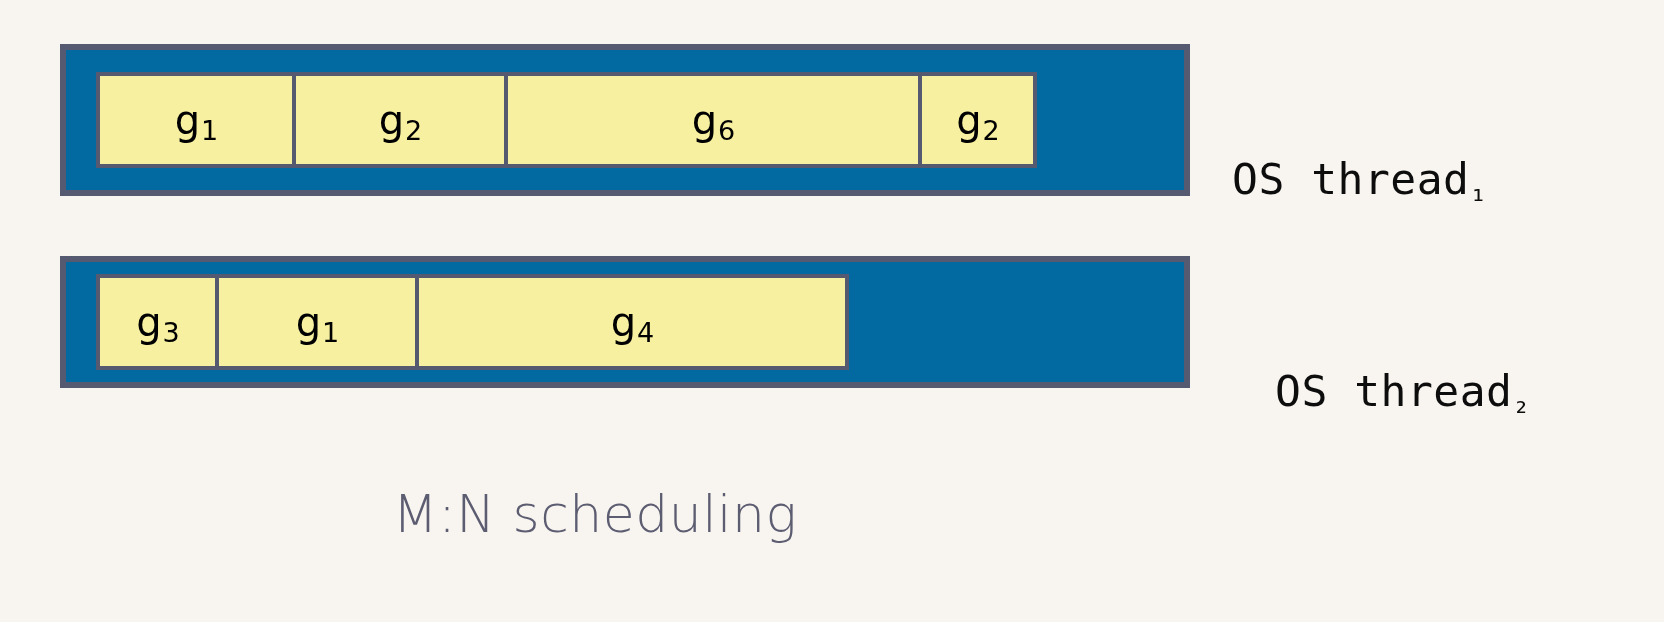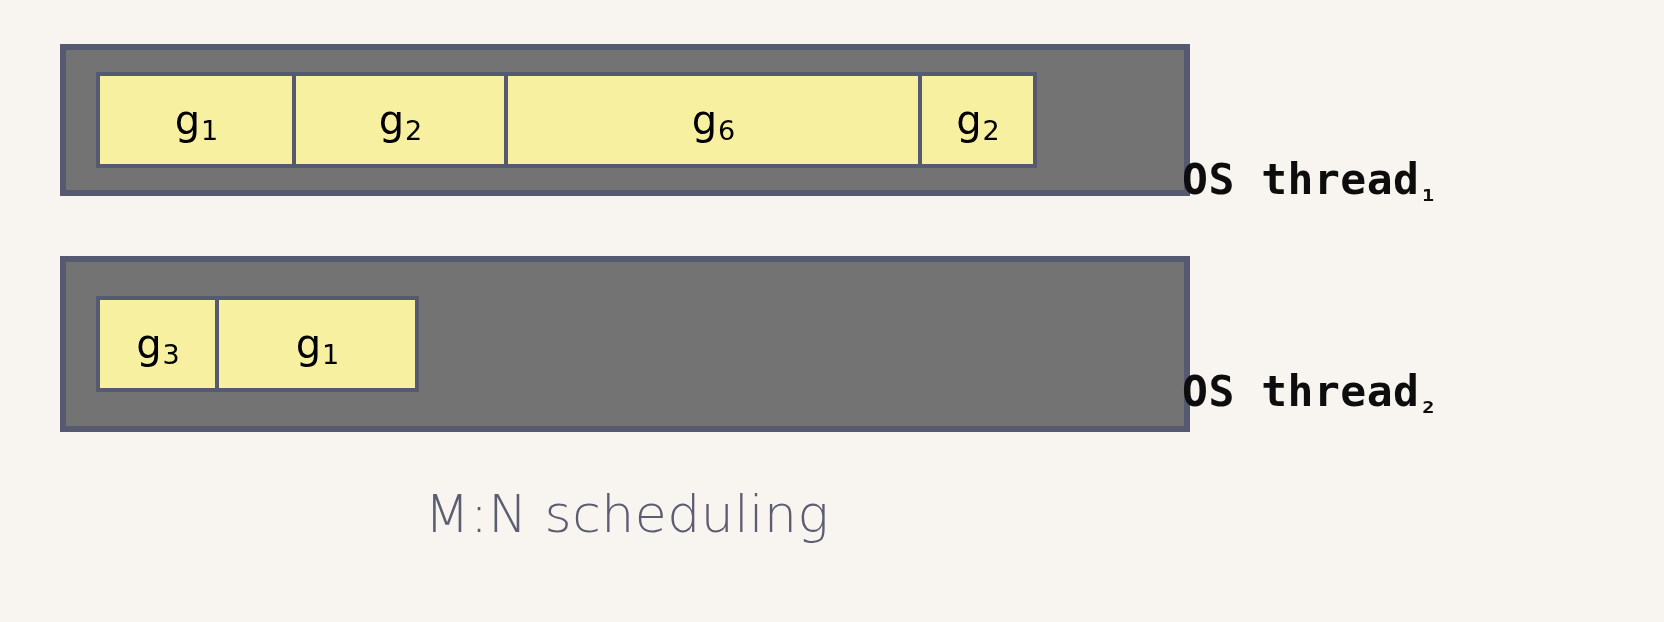--- a/index.html
+++ b/index.html
@@ -23,26 +23,26 @@
     height: 622px;
   }
 
   
   .thread-row {
     position: absolute;
     left: 60px;
     width: 1130px;
     box-sizing: border-box;
     border: 6px solid #555a70;
-    background: #737373;
+    background: #0369a1;
     display: flex;
     align-items: center;
   }
   .thread-row.row-1 { top: 44px;  height: 152px; }
-  .thread-row.row-2 { top: 256px; height: 176px; }
+  .thread-row.row-2 { top: 256px; height: 132px; }
 
   .blocks-strip {
     position: absolute;
     left: 30px;
     top: 50%;
     transform: translateY(-50%);
     display: flex;
     align-items: stretch;
     height: 96px;
   }
@@ -72,52 +72,51 @@
     font-size: 27px;
     vertical-align: baseline;
     position: relative;
     top: 6px;
     left: 1px;
   }
 
   
   .thread-name {
     position: absolute;
-    left: 1182px;
+    left: 1232px;
     color: #0d0d0d;
     font-family: "DejaVu Sans Mono", monospace;
     font-size: 43px;
-    font-weight: 700;
+    font-weight: 400;
     letter-spacing: 0.5px;
     white-space: nowrap;
     line-height: 1;
   }
   .thread-name.name-1 { top: 158px; }
-  .thread-name.name-2 { top: 370px; }
+  .thread-name.name-2 { top: 370px; margin-left: 43px; }
   .thread-name .sub {
     font-size: 29px;
     position: relative;
     top: 7px;
   }
 
   
   .caption {
     position: absolute;
     left: 0;
     top: 486px;
     width: 1190px;
     text-align: center;
     color: #5d5d72;
     font-family: "DejaVu Sans", sans-serif;
     font-size: 52px;
     font-weight: 300;
     letter-spacing: 0.5px;
     line-height: 1.1;
     white-space: nowrap;
-    padding-left: 32px;
   }
 </style>
 </head>
 <body>
 
 <div class="diagram">
 
   <div class="thread-row row-1">
     <div class="blocks-strip">
       <div class="g-block" style="width:200px">
@@ -138,20 +137,23 @@
   <div class="thread-name name-1"><span>OS thread</span><span class="sub">₁</span></div>
 
   <div class="thread-row row-2">
     <div class="blocks-strip">
       <div class="g-block" style="width:123px">
         <span class="g-label"><span>g</span><span class="sub">3</span></span>
       </div>
       <div class="g-block" style="width:204px">
         <span class="g-label"><span>g</span><span class="sub">1</span></span>
       </div>
+      <div class="g-block" style="width:434px">
+        <span class="g-label"><span>g</span><span class="sub">4</span></span>
+      </div>
     </div>
   </div>
 
   <div class="thread-name name-2"><span>OS thread</span><span class="sub">₂</span></div>
 
   <div class="caption">M:N scheduling</div>
 
 </div>
 
 </body></html>

